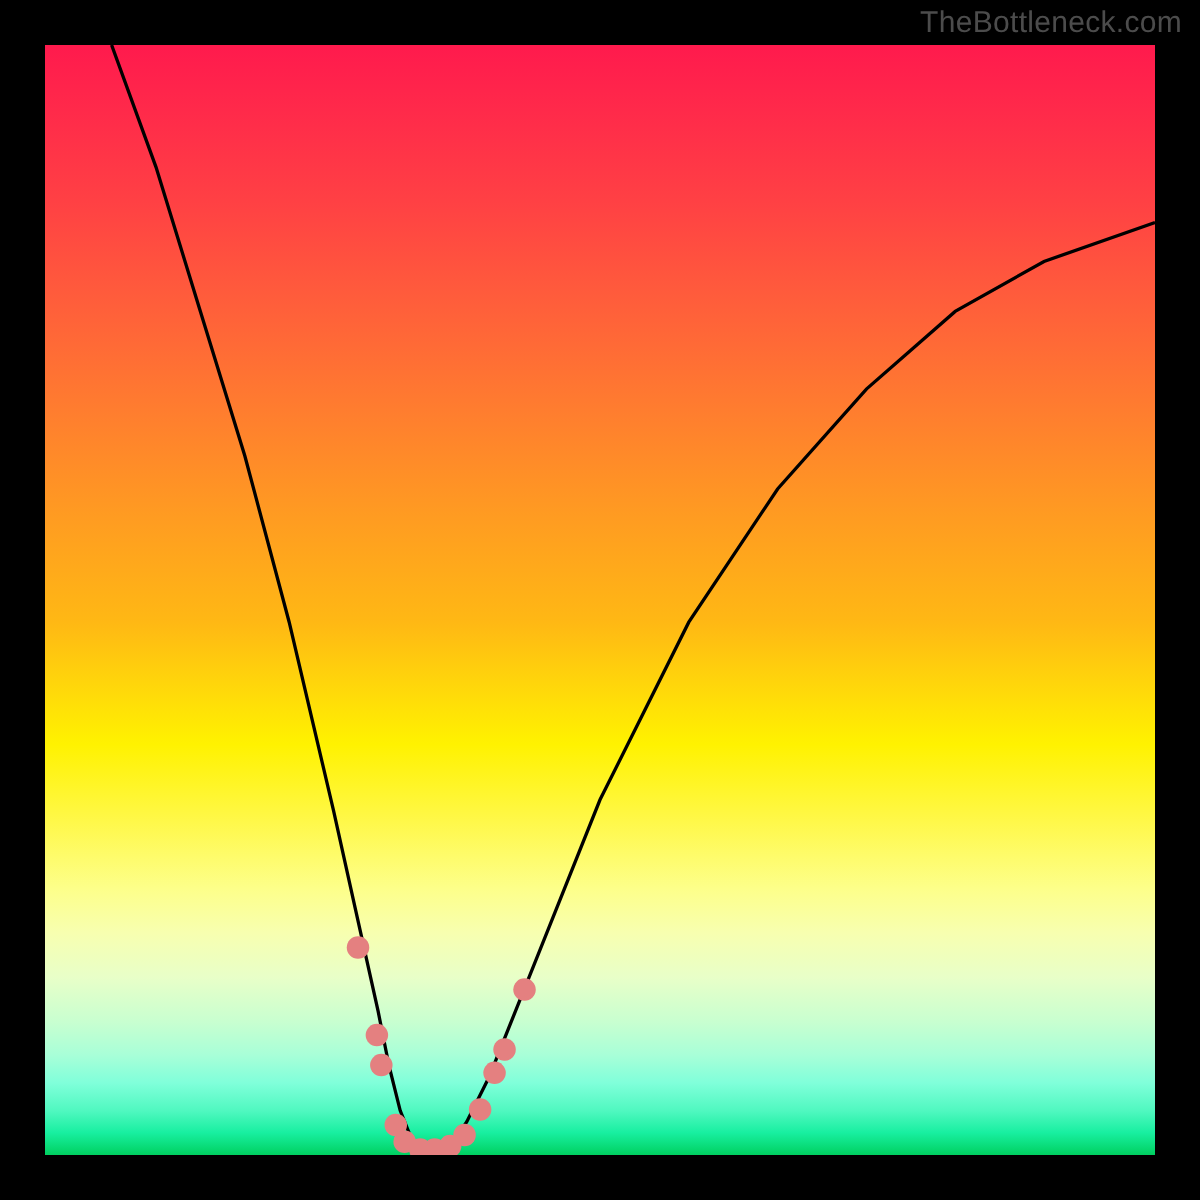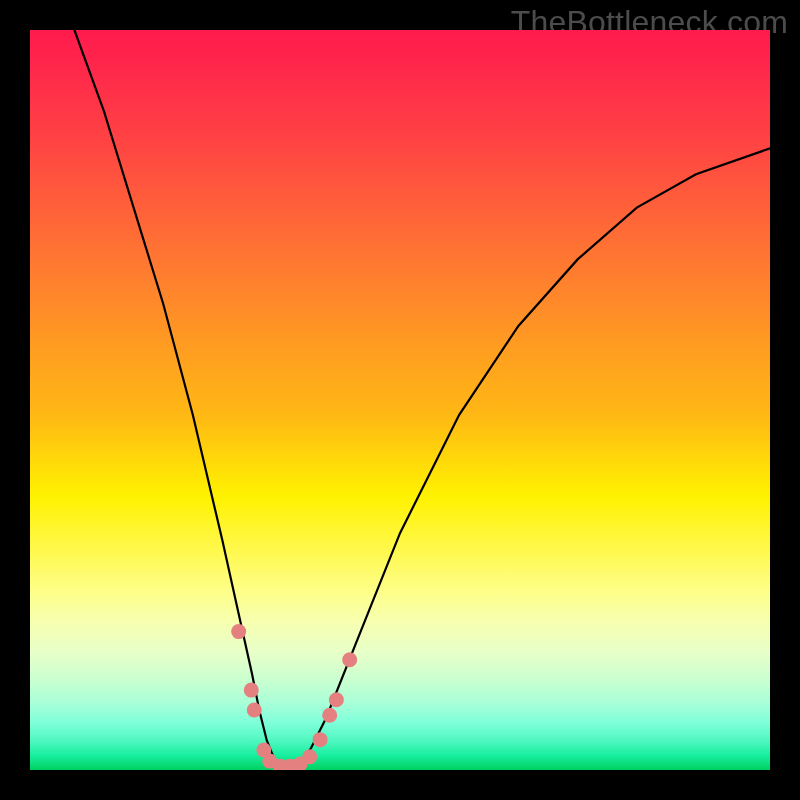--- a/index.html
+++ b/index.html
@@ -46,21 +46,21 @@
       #50f8c0 96%,
       #18efa0 98%,
       #00d060 100%
     );
   }
   .watermark {
     position: absolute;
     top: 4px;
     right: 12px;
     color: #4c4c4c;
-    font-size: 32px;
+    font-size: 20px;
     letter-spacing: 0.2px;
     font-weight: 500;
   }
   svg.curve {
     position: absolute;
     left: 0;
     top: 0;
     width: 740px;
     height: 740px;
   }

